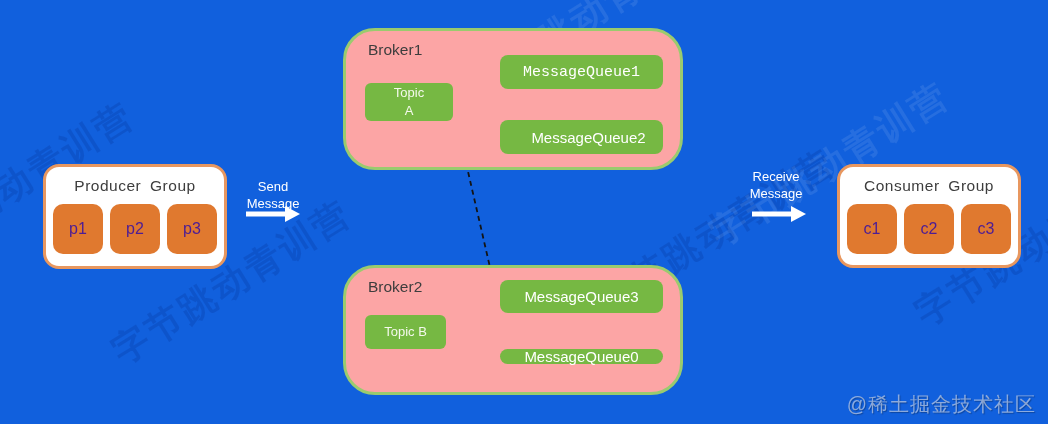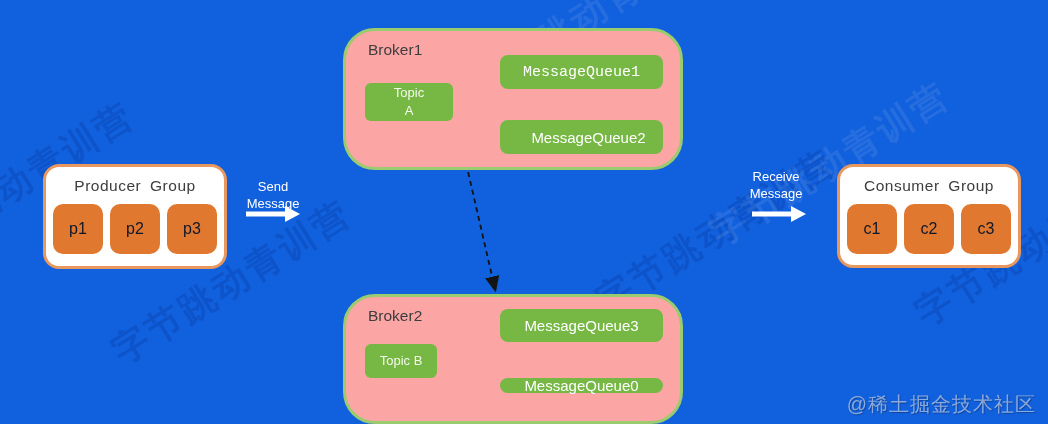--- a/index.html
+++ b/index.html
@@ -38,21 +38,21 @@
     display:block;text-align:center;margin-top:10px;
     font-size:15.5px;color:var(--color-box_text_dark,#3d3d3d);
     letter-spacing:0.5px;word-spacing:4px;
   }
   .group-items{
     display:flex;justify-content:center;gap:7px;margin-top:9px;
   }
   .p-item{
     width:50px;height:50px;border-radius:10px;
     background:var(--color-orange,#E0792F);
-    color:#0f172a;font-size:16px;
+    color:#4c1d95;font-size:16px;
     display:flex;align-items:center;justify-content:center;
   }
   
   .broker-box{
     position:absolute;
     background:#fca5a5;
     border:3px solid var(--color-green_border,#9ACB6E);
     border-radius:32px;
     box-sizing:border-box;
   }
@@ -132,23 +132,23 @@
 Message</div>
 
   <div class="broker-box" style="left:343px;top:28px;width:340px;height:142px;">
     <span class="broker-title">Broker1</span>
     <div class="topic-box" style="left:19px;top:52px;width:88px;height:38px;">Topic
 A</div>
     <div class="queue-box" style="left:154px;top:24px;height:34px;font-family:Liberation Mono, monospace;">MessageQueue1</div>
     <div class="queue-box" style="left:154px;top:89px;height:34px;padding-left:14px;">MessageQueue2</div>
   </div>
 
-  <div class="broker-box" style="left:343px;top:265px;width:340px;height:130px;margin-top:29px;">
+  <div class="broker-box" style="left:343px;top:265px;width:340px;height:130px;">
     <span class="broker-title">Broker2</span>
-    <div class="topic-box" style="left:19px;top:47px;width:72px;height:34px;text-align:center;">Topic B</div>
+    <div class="topic-box" style="left:19px;top:47px;width:81px;height:34px;text-align:center;">Topic B</div>
     <div class="queue-box" style="left:154px;top:12px;height:33px;">MessageQueue3</div>
     <div class="queue-box" style="left:154px;top:81px;height:15px;">MessageQueue0</div>
   </div>
 
   <div class="flow-label" style="left:732px;top:168px;width:88px;">Receive
 Message</div>
 
   <div class="group-box" style="left:837px;top:164px;width:184px;height:104px;">
     <span class="group-title">Consumer Group</span>
     <div class="group-items">

